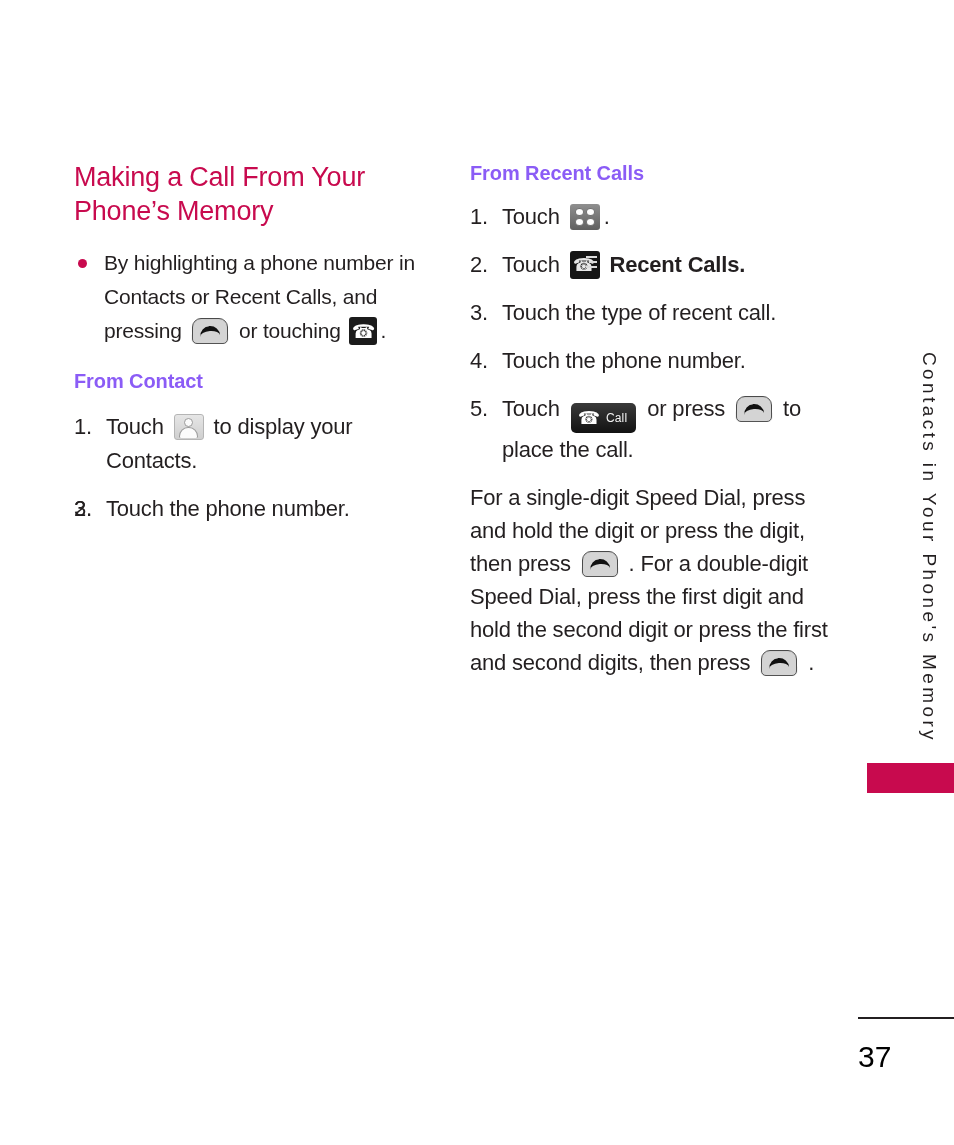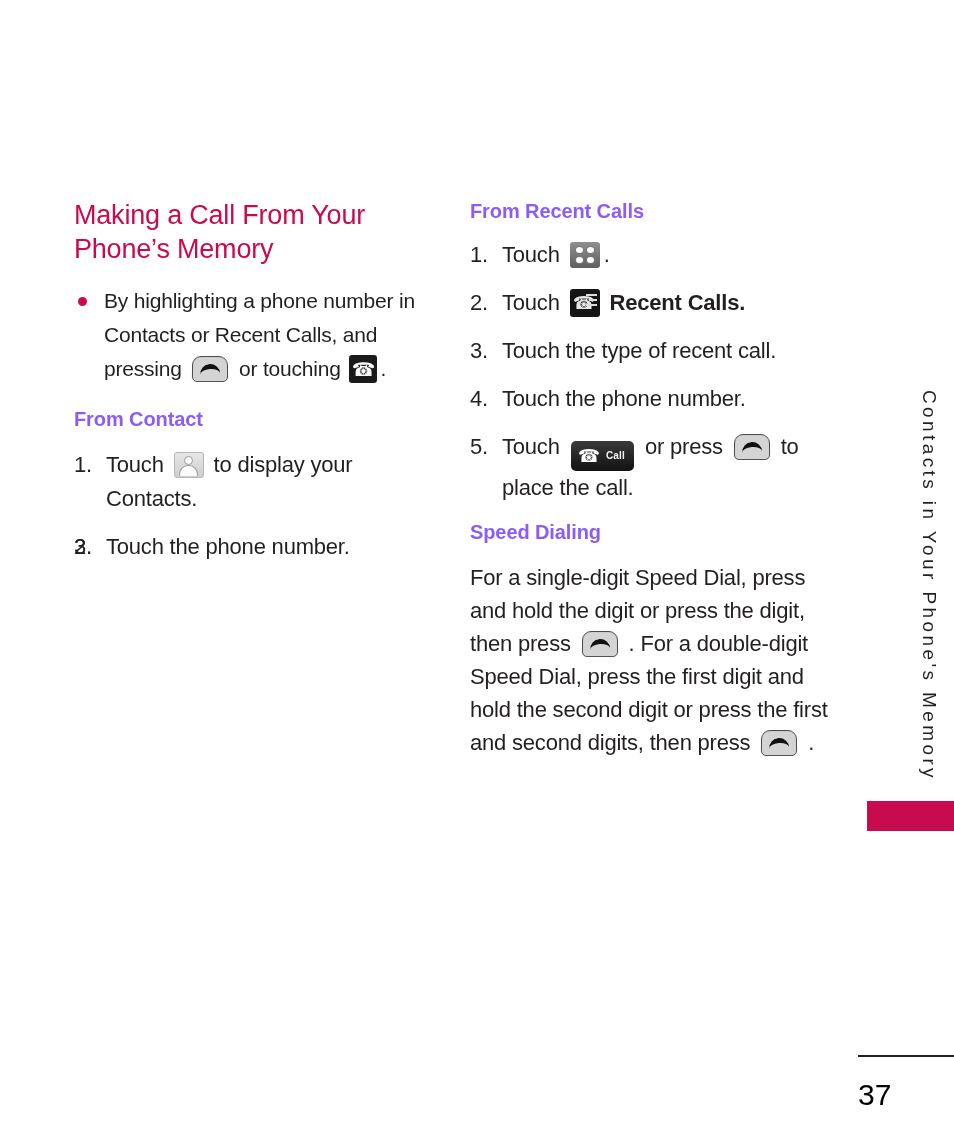--- a/index.html
+++ b/index.html
@@ -12,21 +12,20 @@
     height: 1145px;
     position: relative;
     font-family: "Liberation Sans", sans-serif;
     color: #231f20;
     overflow: hidden;
   }
 
   .page {
     position: absolute;
     inset: 0;
-    margin-top: 38px;
   }
 
   
   .col {
     position: absolute;
     top: 160px;
     width: 350px;
   }
   .col-left  { left: 74px; }
   .col-right { left: 470px; width: 360px; }
@@ -267,22 +266,22 @@
     vertical-align: -8px;
     margin: 0 5px;
   }
   .ico-call-btn .handset {
     color: #ffffff;
     font-size: 18px;
     line-height: 1;
   }
   .ico-call-btn .lbl {
     color: #f2f2f2;
-    font-size: 10px;
-    font-weight: bold;
+    font-size: 12px;
+    font-weight: normal;
     letter-spacing: 0.2px;
   }
 
   
   .side-tab-text {
     position: absolute;
     right: 14px;
     top: 352px;
     writing-mode: vertical-rl;
     text-orientation: mixed;
@@ -407,21 +406,20 @@
         <span class="ico-call-btn">
           <span class="handset">☎</span>
           <span class="lbl">Call</span>
         </span>
         <span>or press</span>
         <span class="ico ico-send"></span>
         <span>to place the call.</span>
       </li>
     </ol>
 
-    <h2 class="h-sub">Speed Dialing</h2>
 
     <p class="body">
       <span>For a single-digit Speed Dial, press and hold the digit or press the digit, then press</span>
       <span class="ico ico-send"></span>
       <span>. For a double-digit Speed Dial, press the first digit and hold the second digit or press the first and second digits, then press</span>
       <span class="ico ico-send"></span>
       <span>.</span>
     </p>
   </div>
 

